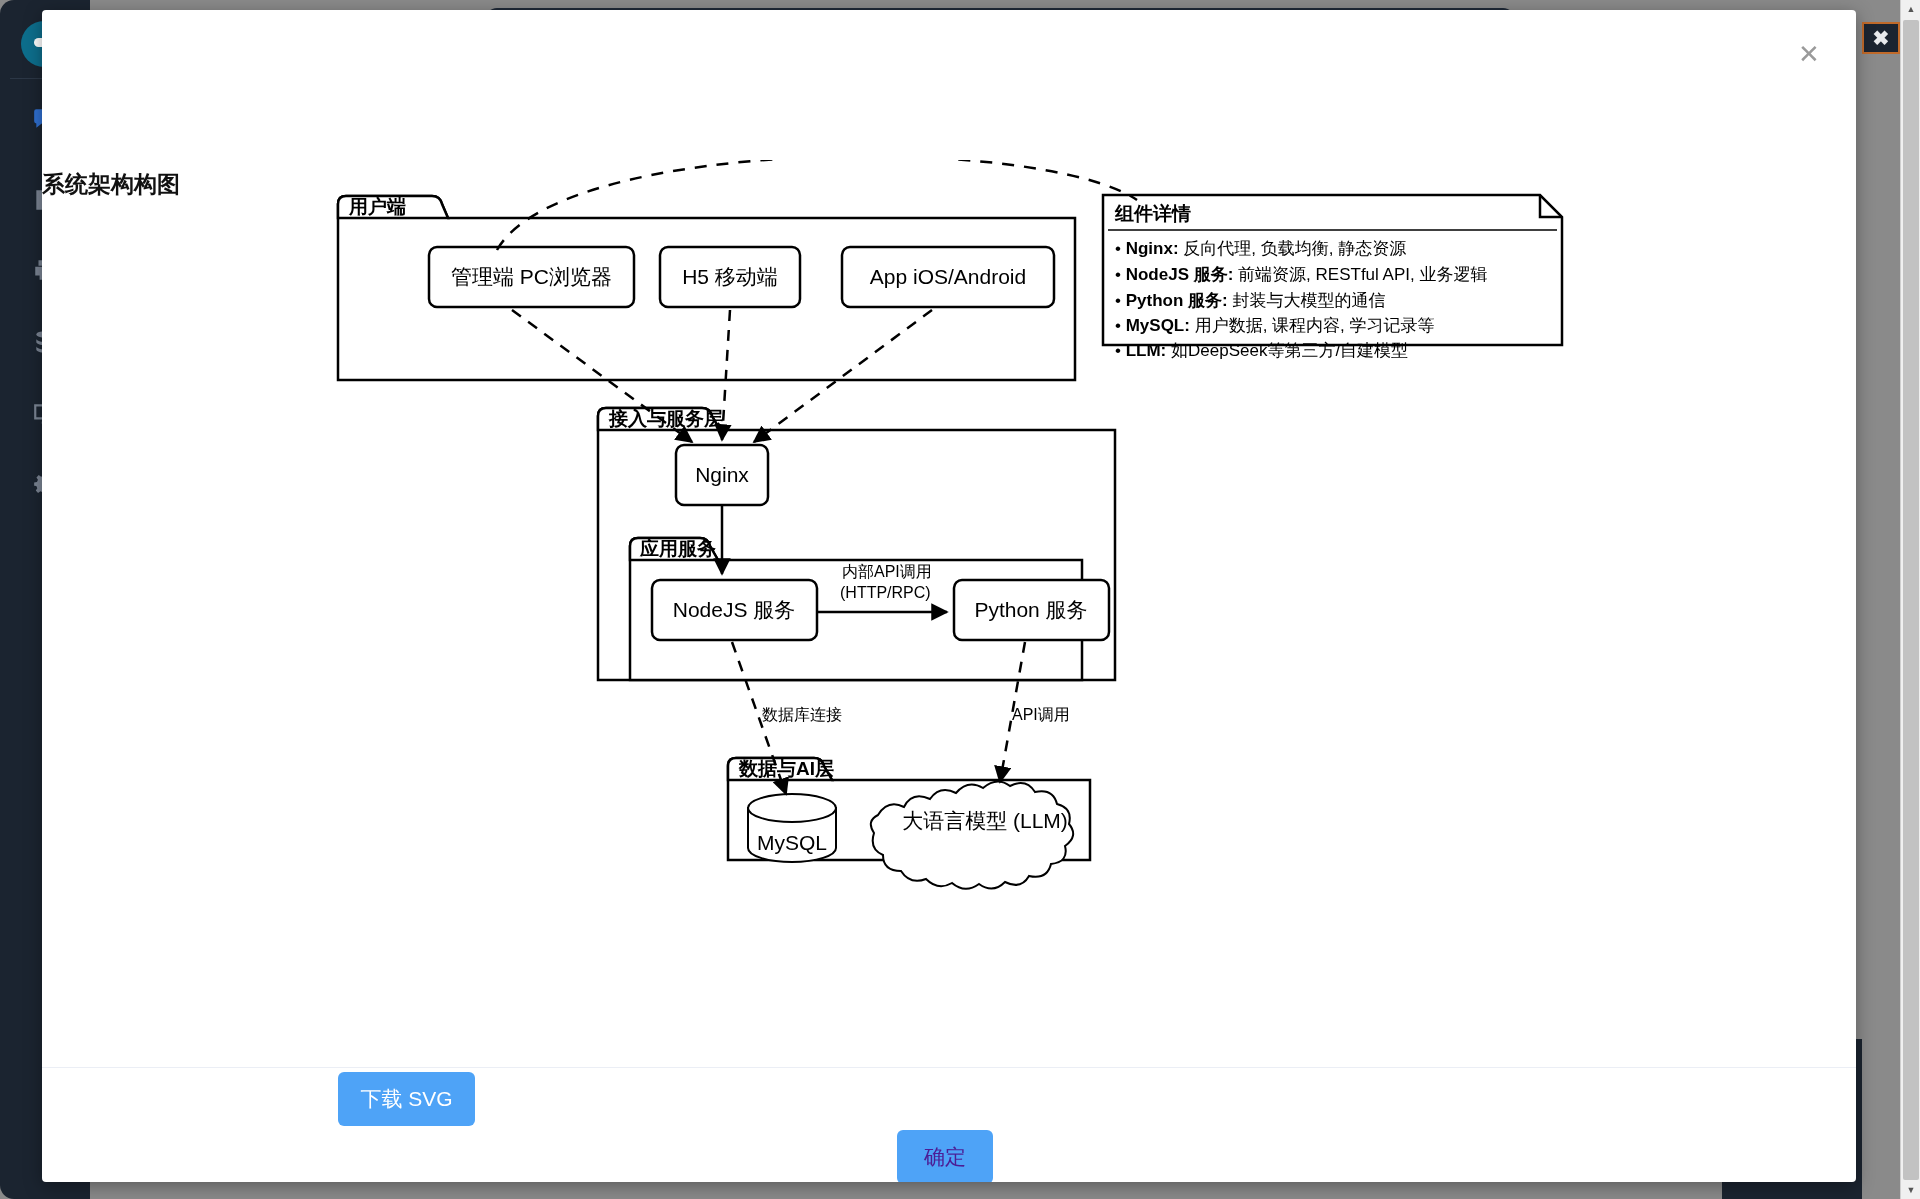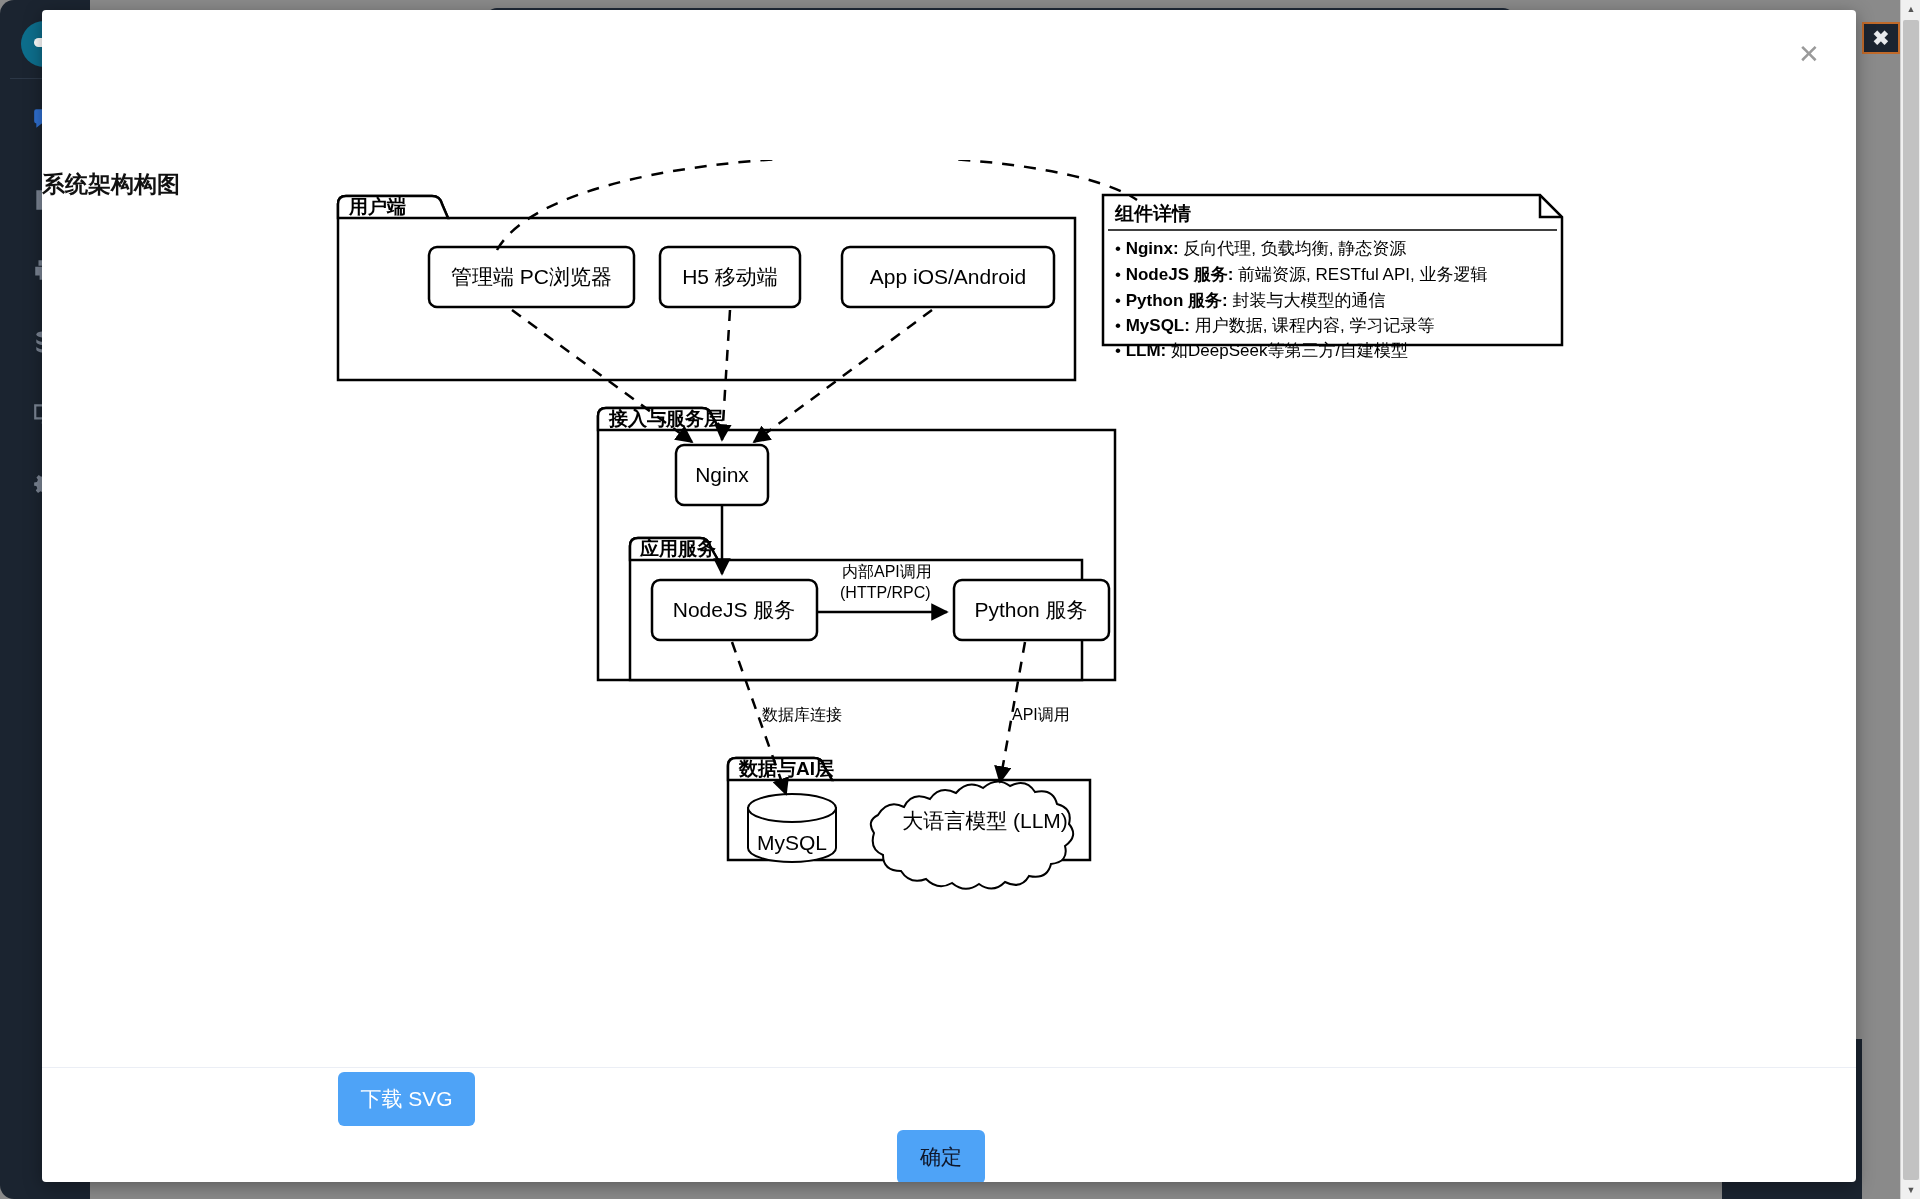--- a/index.html
+++ b/index.html
@@ -118,21 +118,21 @@
     background: #ebeef5;
   }
   #btn-download {
     position: absolute; left: 296px; top: 1062px;
     width: 137px; height: 54px; background: #4ea3f7; color: #fff;
     border: none; border-radius: 6px; font-size: 21px; cursor: pointer;
     font-family: "Liberation Sans", sans-serif;
   }
   #btn-confirm {
     position: absolute; left: 855px; top: 1120px;
-    width: 88px; height: 54px; background: #4ea3f7; color: #0f172a;
+    width: 96px; height: 54px; background: #4ea3f7; color: #4c1d95;
     border: none; border-radius: 6px; font-size: 21px; cursor: pointer;
     font-family: "Liberation Sans", sans-serif;
     text-align: center;
   }
   
   #arch-svg text { font-family: "Liberation Sans", sans-serif; fill: #000; }
   .pkg-title { font-size: 19px; font-weight: bold; }
   .node-label { font-size: 21px; }
   .edge-label { font-size: 16px; }
   .note-title { font-size: 19px; font-weight: bold; }

